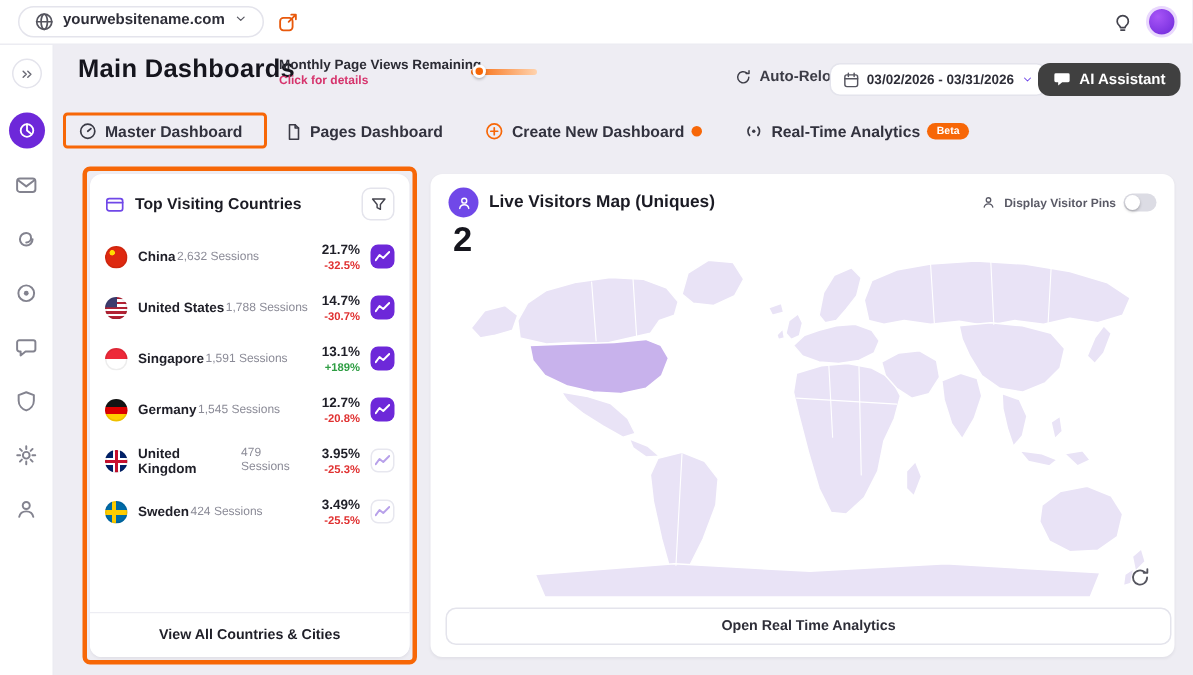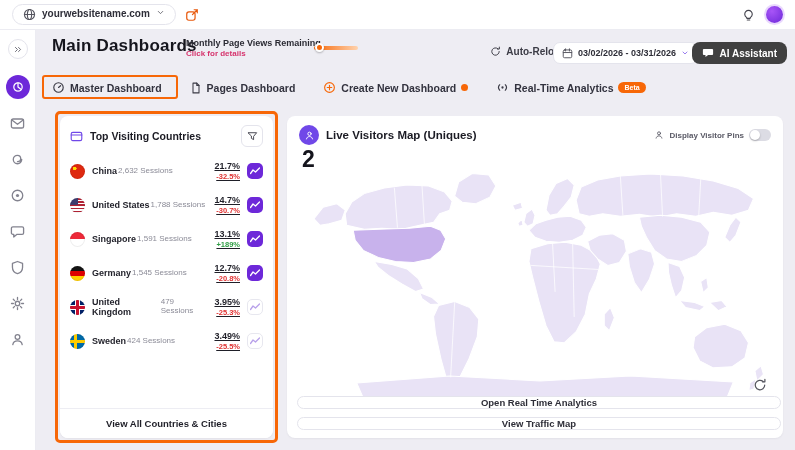--- a/index.html
+++ b/index.html
@@ -71,21 +71,21 @@
       linear-gradient(transparent 0 43%, #c8102e 43% 57%, transparent 57%),
       linear-gradient(90deg, transparent 0 43%, #c8102e 43% 57%, transparent 57%),
       linear-gradient(transparent 0 35%, #fff 35% 65%, transparent 65%),
       linear-gradient(90deg, transparent 0 35%, #fff 35% 65%, transparent 65%); }
   .flag[data-flag="se"]{ background-color:#006aa7; background-image:
       linear-gradient(transparent 0 40%, #fecc00 40% 62%, transparent 62%),
       linear-gradient(90deg, transparent 0 30%, #fecc00 30% 50%, transparent 50%); }
   .c-info { display:flex; flex-direction:row; gap:1px; }
   .c-name { font-size:9px; font-weight:700; color:#1f1f28; }
   .c-sessions { font-size:8px; color:#8b8b97; }
-  .c-stats { margin-left:auto; display:flex; flex-direction:column; align-items:flex-end; gap:1px;text-decoration:underline; }
+  .c-stats { margin-left:auto; display:flex; flex-direction:column; align-items:flex-end; gap:1px; }
   .c-pct { font-size:9px; font-weight:700; color:#1f1f28; }
   .c-trend { font-size:7.5px; font-weight:700; }
   .c-trend[data-trend="down"]{ color:#e03131; }
   .c-trend[data-trend="up"]{ color:#2f9e44; }
   .spark { width:16px; height:16px; border-radius:5px; flex:none; display:flex; align-items:center; justify-content:center; }
   .spark svg { stroke-width:1.3; }
   .spark[data-spark="purple"]{ background:#6d28d9; }
   .spark[data-spark="purple"] polyline { stroke:#fff; }
   .spark[data-spark="light"]{ background:#fff; border:1px solid #e7e7ef; }
   .spark[data-spark="light"] polyline { stroke:#b8a1ea; }
@@ -98,21 +98,21 @@
   .pins-group { margin-left:auto; display:flex; align-items:center; gap:5px; font-size:8px; font-weight:600; color:#5a5a66; }
   .pins-group .u-ic { color:#5a5a66; display:flex; }
   .toggle { width:22px; height:12px; border-radius:6px; background:#dcdce4; position:relative; border:none; padding:0; }
   .toggle .t-knob { position:absolute; left:1px; top:1px; width:10px; height:10px; border-radius:50%; background:#fff; box-shadow:0 1px 2px rgba(0,0,0,.25); }
   .visitor-count { position:absolute; left:15px; top:30px; font-size:23px; font-weight:700; color:#15151d; }
   .world-map { position:absolute; left:12px; top:46px; width:472px; height:244px; }
   .land { fill:#e9e3f6; stroke:#fff; stroke-width:2; stroke-linejoin:round; }
   .land.us-land { fill:#c8b2ec; }
   .borderline { stroke:#fff; stroke-width:1.5; fill:none; }
   .map-refresh { position:absolute; right:12px; bottom:42px; width:22px; height:22px; border:none; background:transparent; color:#55555f; display:flex; align-items:center; justify-content:center; padding:0; }
-  .map-footer { position:absolute; left:10px; right:2px; bottom:8px; display:flex; gap:8px;flex-direction:column; }
+  .map-footer { position:absolute; left:10px; right:2px; bottom:8px; display:flex; gap:8px; }
   .map-footer button { flex:1; height:25px; background:#fff; border:1px solid #e4e4ec; border-radius:7px; font-size:9.5px; font-weight:700; color:#2e2e38; }
 </style>
 </head>
 <body>
 
 <header class="topnav">
   <div class="site-pill">
     <span class="ic">
       <svg width="13" height="13" viewBox="0 0 16 16">
           <circle cx="8" cy="8" r="6.2"></circle>
@@ -479,17 +479,16 @@
 
     <button class="map-refresh">
       <svg width="14" height="14" viewBox="0 0 16 16">
           <path d="M13.4 8A5.4 5.4 0 1 1 11.6 4"></path>
           <path d="M13.6 1.6v2.8h-2.8"></path>
         </svg>
     </button>
 
     <div class="map-footer">
       <button>Open Real Time Analytics</button>
-      <button>View Traffic Map</button>
     </div>
   </section>
 
 </main>
 
 </body></html>

